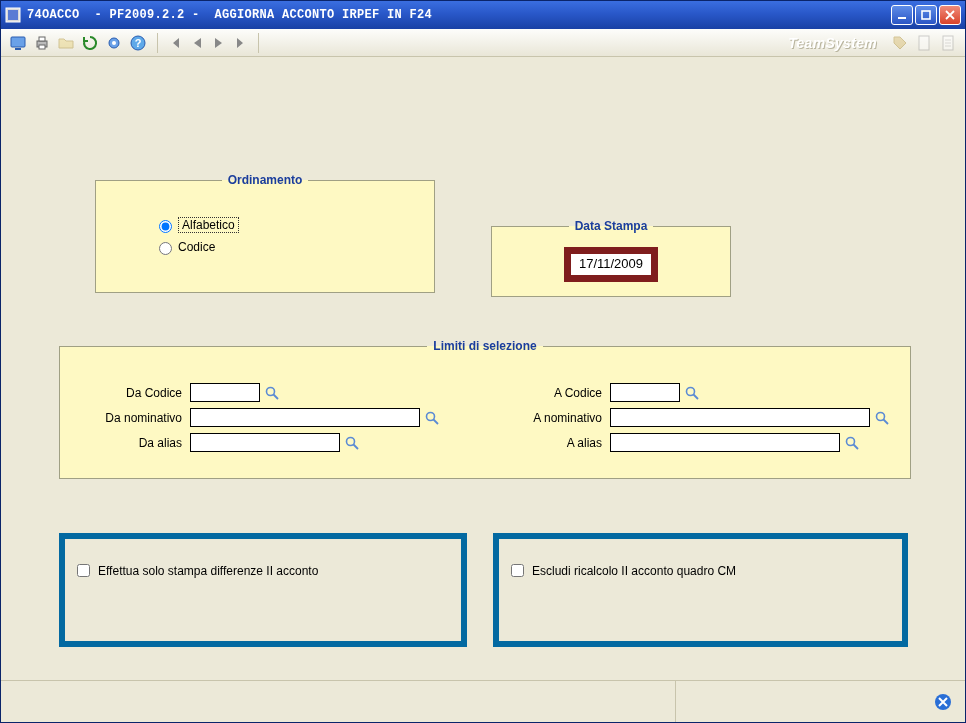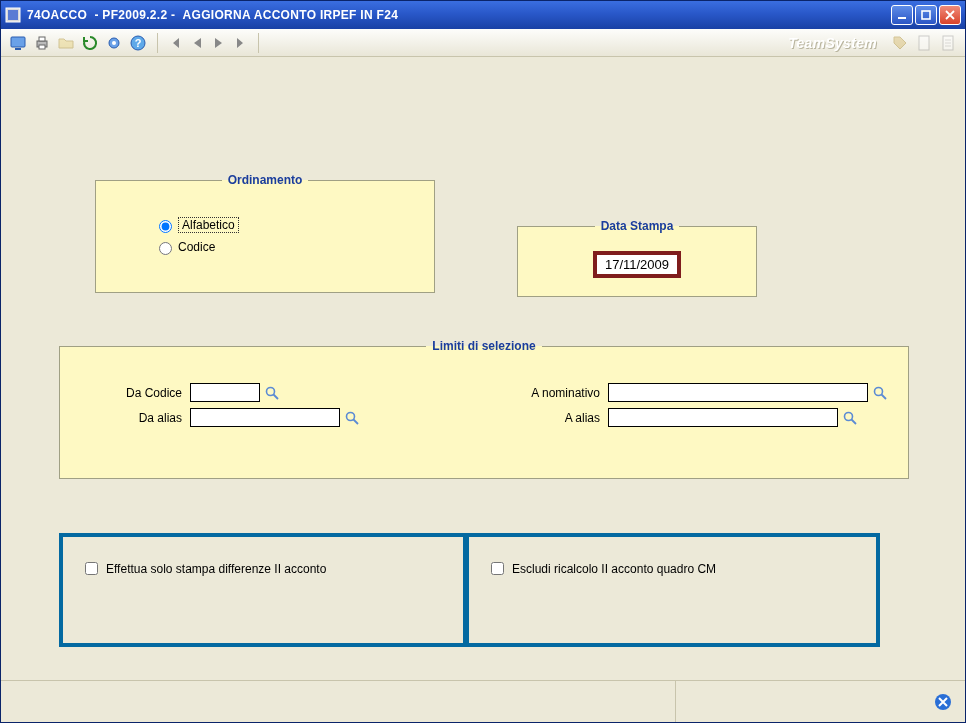--- a/index.html
+++ b/index.html
@@ -20,20 +20,21 @@
     display: flex;
     flex-direction: column;
   }
   .titlebar {
     height: 28px;
     background: linear-gradient(to bottom, #3a6ee0 0%, #2958c9 45%, #1941a5 100%);
     display: flex;
     align-items: center;
     padding: 0 4px;
     color: #fff;
+    font-family: Liberation Mono, monospace;
   }
   .titlebar .app-icon {
     width: 16px; height: 16px;
     margin-right: 6px;
     display: inline-flex; align-items: center; justify-content: center;
   }
   .titlebar .title {
     font-weight: bold;
     letter-spacing: .3px;
     flex: 0 0 auto;
@@ -125,26 +126,26 @@
   .radio-row { display: flex; align-items: center; margin-bottom: 6px; }
   .radio-row input { margin-right: 6px; }
   .radio-row.sel label {
     border: 1px dotted #333;
     padding: 0 3px;
   }
 
   
   .datastampa {
     position: absolute;
-    left: 516px; top: 162px;
+    left: 490px; top: 162px;
     width: 240px; height: 78px;
-    display: flex; align-items: center; justify-content: center;
+    display: flex; justify-content: center;
   }
   .datastampa .date-field {
-    border: 4px solid #7f1d1d;
+    border: 7px solid #7f1d1d;
     background: #fff;
     padding: 2px 8px;
     font-family: inherit;
     font-size: 13px;
     text-align: center;
   }
 
   
   .limiti {
     position: absolute;
@@ -186,28 +187,28 @@
   .w-xlarge { width: 260px; }
 
   
   .bottom-left {
     position: absolute;
     left: 58px; top: 476px;
     width: 408px; height: 114px;
   }
   .bottom-right {
     position: absolute;
-    left: 464px; top: 476px;
+    left: 492px; top: 476px;
     width: 415px; height: 114px;
   }
   .panel {
-    border: 4px solid #0369a1;
+    border: 6px solid #0369a1;
     background: #ece9d8;
     height: 100%;
-    padding: 22px 18px;
+    padding: 22px 8px;
   }
   .check-row { display: flex; align-items: center; }
   .check-row input { margin-right: 8px; }
   .subtext { margin-left: 72px; margin-top: 14px; }
 
   .statusbar {
     height: 42px;
     border-top: 1px solid #c8c4ac;
     background: #ece9d8;
     display: flex;
@@ -372,31 +373,51 @@
             <label>Da Codice</label>
             <input class="w-small" type="text" value="" style="">
             <span class="lookup ico">
                 <svg width="14" height="14" viewBox="0 0 14 14">
                   <circle cx="5.5" cy="5.5" r="4" fill="none" stroke="#5b8bd4" stroke-width="1.6"></circle>
                   <line x1="8.5" y1="8.5" x2="13" y2="13" stroke="#5b8bd4" stroke-width="1.8"></line>
                 </svg>
               </span>
           </div>
           <div class="field-row">
+            <label>Da nominativo</label>
+            <input class="w-large" type="text" value="" style="">
+            <span class="lookup ico">
+                <svg width="14" height="14" viewBox="0 0 14 14">
+                  <circle cx="5.5" cy="5.5" r="4" fill="none" stroke="#5b8bd4" stroke-width="1.6"></circle>
+                  <line x1="8.5" y1="8.5" x2="13" y2="13" stroke="#5b8bd4" stroke-width="1.8"></line>
+                </svg>
+              </span>
+          </div>
+          <div class="field-row">
             <label>Da alias</label>
             <input class="w-med" type="text" value="" style="">
             <span class="lookup ico">
                 <svg width="14" height="14" viewBox="0 0 14 14">
                   <circle cx="5.5" cy="5.5" r="4" fill="none" stroke="#5b8bd4" stroke-width="1.6"></circle>
                   <line x1="8.5" y1="8.5" x2="13" y2="13" stroke="#5b8bd4" stroke-width="1.8"></line>
                 </svg>
               </span>
           </div>
         </div>
         <div class="col">
+          <div class="field-row">
+            <label>A Codice</label>
+            <input class="w-small" type="text" value="" style="">
+            <span class="lookup ico">
+                <svg width="14" height="14" viewBox="0 0 14 14">
+                  <circle cx="5.5" cy="5.5" r="4" fill="none" stroke="#5b8bd4" stroke-width="1.6"></circle>
+                  <line x1="8.5" y1="8.5" x2="13" y2="13" stroke="#5b8bd4" stroke-width="1.8"></line>
+                </svg>
+              </span>
+          </div>
           <div class="field-row">
             <label>A nominativo</label>
             <input class="w-xlarge" type="text" value="" style="">
             <span class="lookup ico">
                 <svg width="14" height="14" viewBox="0 0 14 14">
                   <circle cx="5.5" cy="5.5" r="4" fill="none" stroke="#5b8bd4" stroke-width="1.6"></circle>
                   <line x1="8.5" y1="8.5" x2="13" y2="13" stroke="#5b8bd4" stroke-width="1.8"></line>
                 </svg>
               </span>
           </div>

